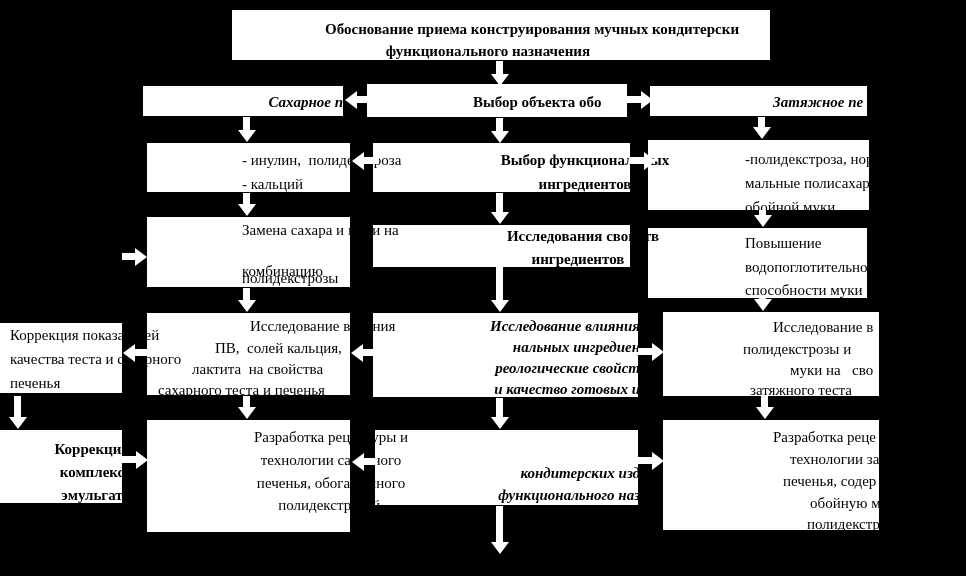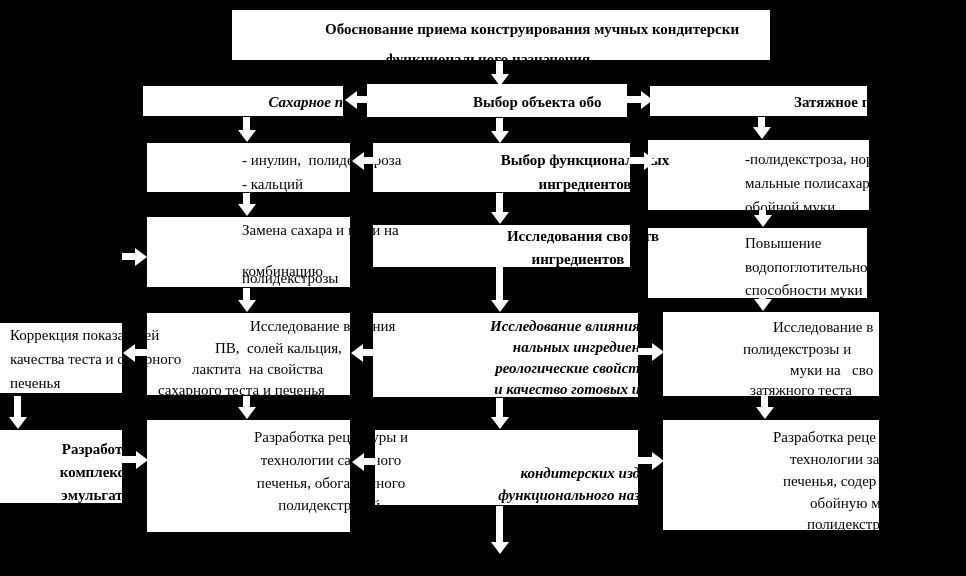--- a/index.html
+++ b/index.html
@@ -31,24 +31,24 @@
     <div class="box" style="left: 648px; top: 228px; width: 219px; height: 70px;"></div>
     <div class="box" style="left: 0px; top: 323px; width: 122px; height: 70px;"></div>
     <div class="box" style="left: 147px; top: 313px; width: 203px; height: 82px;"></div>
     <div class="box" style="left: 373px; top: 313px; width: 265px; height: 84px;"></div>
     <div class="box" style="left: 663px; top: 312px; width: 216px; height: 84px;"></div>
     <div class="box" style="left: 0px; top: 430px; width: 122px; height: 73px;"></div>
     <div class="box" style="left: 147px; top: 420px; width: 203px; height: 112px;"></div>
     <div class="box" style="left: 375px; top: 430px; width: 263px; height: 75px;"></div>
     <div class="box" style="left: 663px; top: 420px; width: 216px; height: 110px;"></div>
     <div class="txt b" style="left: 325px; top: 20px;">Обоснование приема конструирования мучных кондитерски</div>
-    <div class="txt b center" style="left: 488px; top: 50px;">функционального назначения</div>
+    <div class="txt b center" style="left: 488px; top: 42px;">функционального назначения</div>
     <div class="txt b right" style="left: 343px; top: 93px;">Сахарное п</div>
     <div class="txt b" style="left: 473px; top: 93px;">Выбор объекта обо</div>
-    <div class="txt b" style="left: 794px; top: 93px;">Затяжное пе</div>
+    <div class="txt b" style="left: 773px; top: 93px; font-style: italic;">Затяжное пе</div>
     <div class="txt" style="left: 242px; top: 151px;">- инулин,  полидекстроза</div>
     <div class="txt" style="left: 242px; top: 175px;">- кальций</div>
     <div class="txt b center" style="left: 585px; top: 151px;">Выбор функциональных</div>
     <div class="txt b center" style="left: 585px; top: 175px;">ингредиентов</div>
     <div class="txt" style="left: 745px; top: 150px;">-полидекстроза, нор</div>
     <div class="txt" style="left: 745px; top: 174px;">мальные полисахариды</div>
     <div class="txt" style="left: 745px; top: 198px;">обойной муки</div>
     <div class="txt" style="left: 242px; top: 221px;">Замена сахара и муки на</div>
     <div class="txt" style="left: 242px; top: 245px; margin-top: 17px;">комбинацию</div>
     <div class="txt" style="left: 242px; top: 269px;">полидекстрозы</div>
@@ -65,21 +65,21 @@
     <div class="txt" style="left: 192px; top: 360px;">лактита  на свойства</div>
     <div class="txt" style="left: 158px; top: 381px;">сахарного теста и печенья</div>
     <div class="txt b right" style="left: 640px; top: 317px;">Исследование влияния</div>
     <div class="txt b right" style="left: 640px; top: 338px;">нальных ингредиен</div>
     <div class="txt b right" style="left: 640px; top: 359px;">реологические свойст</div>
     <div class="txt b right" style="left: 640px; top: 380px;">и качество готовых и</div>
     <div class="txt" style="left: 773px; top: 318px;">Исследование в</div>
     <div class="txt" style="left: 743px; top: 340px;">полидекстрозы и</div>
     <div class="txt" style="left: 790px; top: 361px;">муки на   сво</div>
     <div class="txt" style="left: 750px; top: 381px;">затяжного теста</div>
-    <div class="txt b center" style="left: 92px; top: 440px;">Разработ</div>
+    <div class="txt b center" style="left: 92px; top: 440px;">Коррекция</div>
     <div class="txt b center" style="left: 92px; top: 463px;">комплекс</div>
     <div class="txt b center" style="left: 92px; top: 486px;">эмульгат</div>
     <div class="txt center" style="left: 331px; top: 428px;">Разработка рецептуры и</div>
     <div class="txt center" style="left: 331px; top: 451px;">технологии сахарного</div>
     <div class="txt center" style="left: 331px; top: 474px;">печенья, обогащенного</div>
     <div class="txt center" style="left: 331px; top: 496px;">полидекстрозой,</div>
     <div class="txt b right" style="left: 640px; top: 464px;">кондитерских изд</div>
     <div class="txt b right" style="left: 640px; top: 486px;">функционального наз</div>
     <div class="txt" style="left: 773px; top: 428px;">Разработка реце</div>
     <div class="txt" style="left: 790px; top: 450px;">технологии зат</div>

